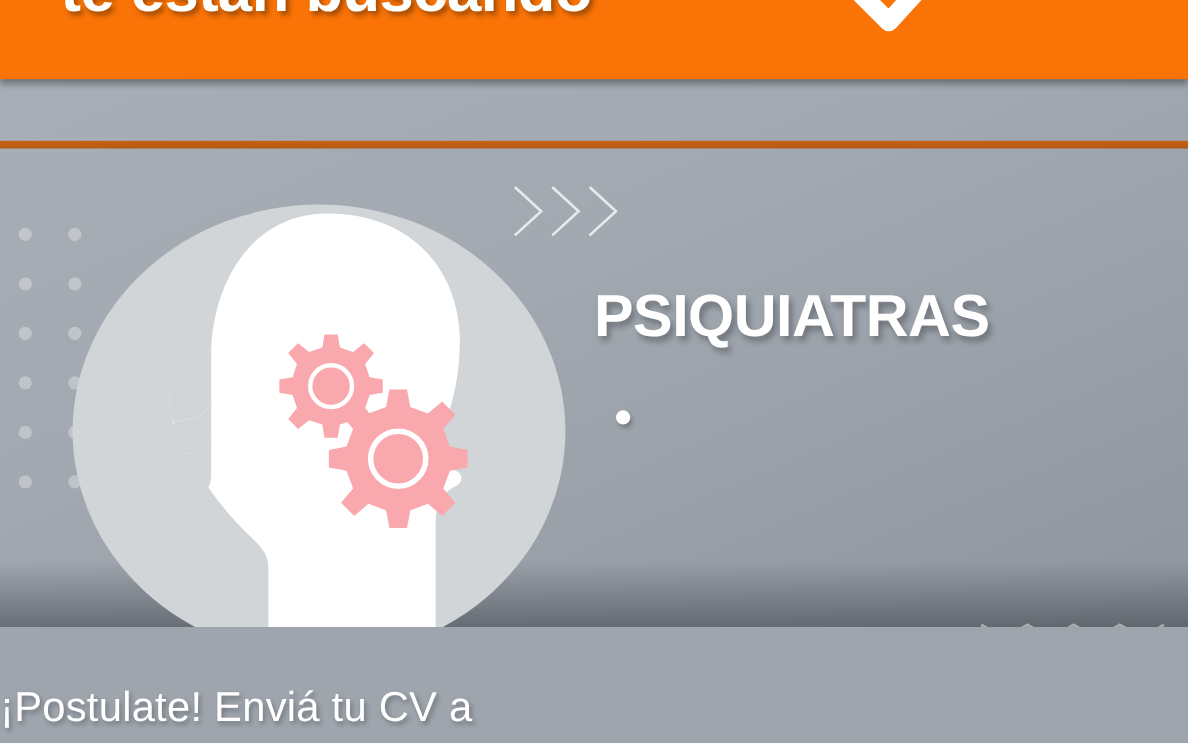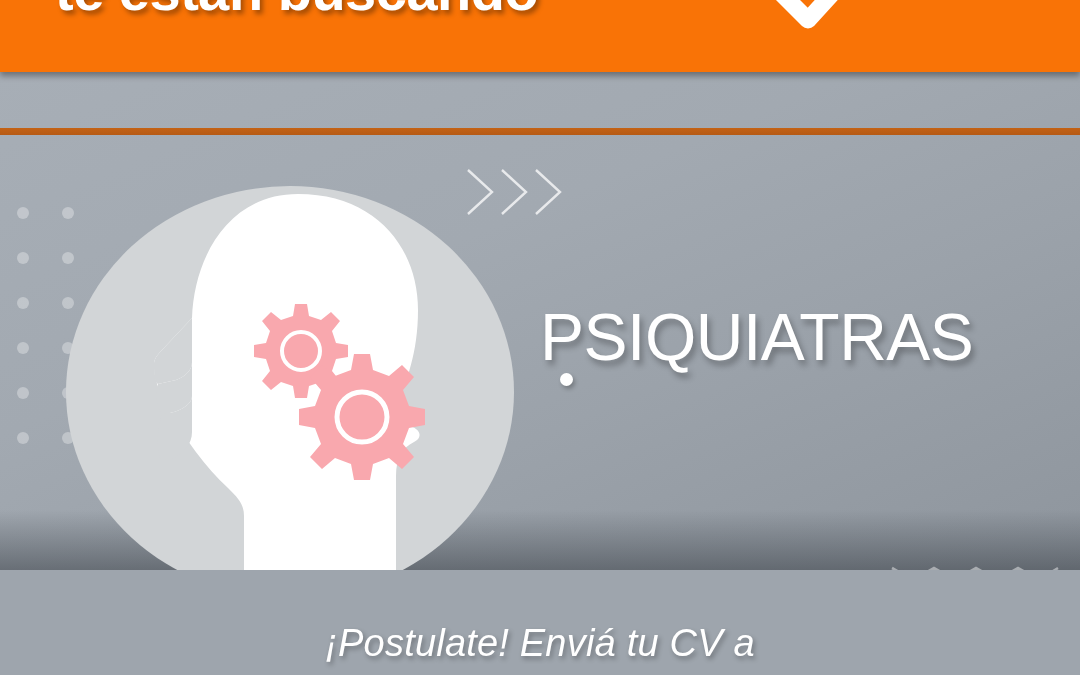--- a/index.html
+++ b/index.html
@@ -67,29 +67,28 @@
   .bottom{
     position:absolute; left:0; top:570px;
     width:1080px; height:105px;
     background:#9ea5ad;
     z-index:20;
   }
   .cta{
     position:absolute;
     left:0; top:50px;
     width:1080px;
-    text-align:center;
+    text-align:left;
     font-size:38px;
     font-weight:400;
     color:#ffffff;
     line-height:1.24;
     letter-spacing:.2px;
     text-shadow:2px 3px 5px rgba(0,0,0,0.3);
     white-space:pre-line;
-    font-style:italic;
   }
 
   
   .dots{
     position:absolute; left:0px; top:118px;
     width:90px; height:370px;
     display:grid;
     grid-template-columns:repeat(2,45px);
     grid-template-rows:repeat(6,45px);
     row-gap:0; column-gap:0;
@@ -129,28 +128,27 @@
     background:#d2d5d7;
   }
   .head-svg{
     position:absolute; left:0; top:0;
     width:448px; height:412px;
   }
 
   
   .headline{
     position:absolute; left:540px; top:188px;
-    font-size:66px;
-    font-weight:400;
+    font-size:54px;
+    font-weight:700;
     color:#ffffff;
     letter-spacing:-0.5px;
     line-height:1;
     text-shadow:3px 5px 6px rgba(0,0,0,0.3);
     z-index:15;
-    margin-top:44px;
   }
   .bullets{
     position:absolute; left:560px; top:283px;
     width:460px;
     z-index:15;
   }
   .bullet-row{
     display:flex;
     align-items:flex-start;
   }

